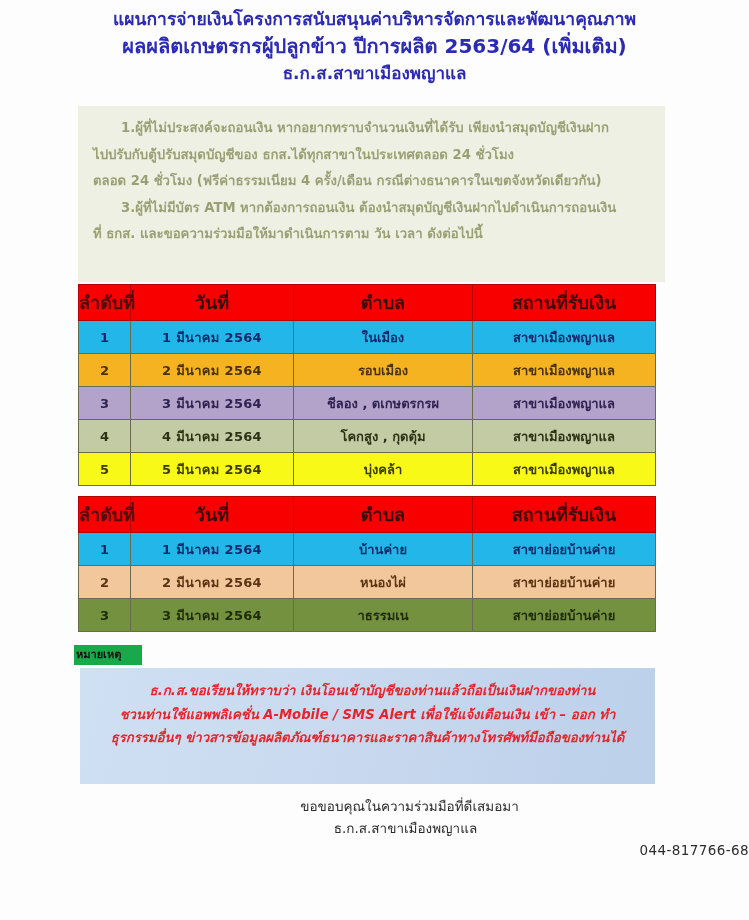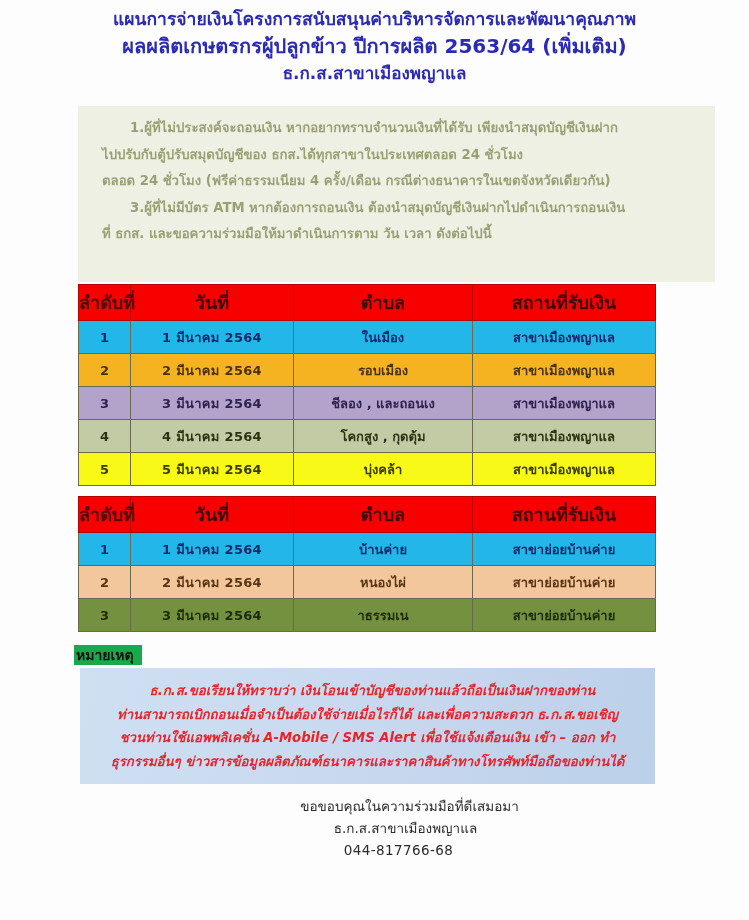--- a/index.html
+++ b/index.html
@@ -40,25 +40,25 @@
     white-space: nowrap;
   }
   .title-line.l2 { font-size: 20px; }
   .title-line.l3 { font-size: 17px; }
 
   
   .info-panel {
     position: absolute;
     left: 78px;
     top: 106px;
-    width: 637px;
+    width: 587px;
     height: 176px;
     background: #eef0e4;
     box-sizing: border-box;
-    padding: 9px 8px 0 24px;
+    padding: 9px 8px 0 15px;
   }
   .info-line {
     color: #9aa073;
     font-size: 13.2px;
     line-height: 26.5px;
     font-weight: 600;
     white-space: nowrap;
   }
   .info-line.indent { text-indent: 28px; }
 
@@ -111,21 +111,21 @@
 
   
   .note-label {
     position: absolute;
     left: 74px;
     top: 645px;
     width: 68px;
     height: 20px;
     background: #17a94a;
     color: #101010;
-    font-size: 14px;
+    font-size: 11px;
     font-weight: bold;
     line-height: 20px;
     text-align: left;
     padding-left: 2px;
     box-sizing: border-box;
     white-space: nowrap;
     overflow: hidden;
   }
 
   
@@ -160,21 +160,21 @@
   }
   .footer-line {
     color: #2b2b2b;
     font-size: 13.5px;
     line-height: 22px;
     white-space: nowrap;
     margin-left: 48px;
   }
   .footer-line.offset1 { padding-left: 22px; }
   .footer-line.offset2 { padding-left: 14px; }
-  .footer-line.phone { font-size: 13.5px; letter-spacing: 0.4px; }
+  .footer-line.phone { font-size: 13.5px; letter-spacing: 0.4px; text-align: right; }
 </style>
 </head>
 <body>
 
 <div class="page">
 
   <div class="title-block">
     <div class="title-line l1">แผนการจ่ายเงินโครงการสนับสนุนค่าบริหารจัดการและพัฒนาคุณภาพ</div>
     <div class="title-line l2">ผลผลิตเกษตรกรผู้ปลูกข้าว ปีการผลิต  2563/64 (เพิ่มเติม)</div>
     <div class="title-line l3">ธ.ก.ส.สาขาเมืองพญาแล</div>
@@ -212,21 +212,21 @@
       </tr>
       <tr class="r-amber">
         <td>2</td>
         <td class="cell-date">2  มีนาคม  2564</td>
         <td>รอบเมือง</td>
         <td>สาขาเมืองพญาแล</td>
       </tr>
       <tr class="r-purple">
         <td>3</td>
         <td class="cell-date">3  มีนาคม  2564</td>
-        <td>ชีลอง , และถอนเง</td>
+        <td>ชีลอง , ตเกษตรกรผ</td>
         <td>สาขาเมืองพญาแล</td>
       </tr>
       <tr class="r-sage">
         <td>4</td>
         <td class="cell-date">4  มีนาคม  2564</td>
         <td>โคกสูง , กุดตุ้ม</td>
         <td>สาขาเมืองพญาแล</td>
       </tr>
       <tr class="r-yellow">
         <td>5</td>
@@ -271,21 +271,20 @@
         <td>าธรรมเน</td>
         <td>สาขาย่อยบ้านค่าย</td>
       </tr>
     </tbody>
   </table>
 
   <div class="note-label">หมายเหตุ</div>
 
   <div class="notice-box">
     <div class="notice-line first">ธ.ก.ส.ขอเรียนให้ทราบว่า เงินโอนเข้าบัญชีของท่านแล้วถือเป็นเงินฝากของท่าน</div>
-    <div class="notice-line">ท่านสามารถเบิกถอนเมื่อจำเป็นต้องใช้จ่ายเมื่อไรก็ได้ และเพื่อความสะดวก ธ.ก.ส.ขอเชิญ</div>
     <div class="notice-line">ชวนท่านใช้แอพพลิเคชั่น A-Mobile / SMS Alert  เพื่อใช้แจ้งเตือนเงิน เข้า – ออก ทำ</div>
     <div class="notice-line">ธุรกรรมอื่นๆ ข่าวสารข้อมูลผลิตภัณฑ์ธนาคารและราคาสินค้าทางโทรศัพท์มือถือของท่านได้</div>
   </div>
 
   <div class="footer">
     <div class="footer-line offset1">ขอขอบคุณในความร่วมมือที่ดีเสมอมา</div>
     <div class="footer-line offset2">ธ.ก.ส.สาขาเมืองพญาแล</div>
     <div class="footer-line phone">044-817766-68</div>
   </div>
 

